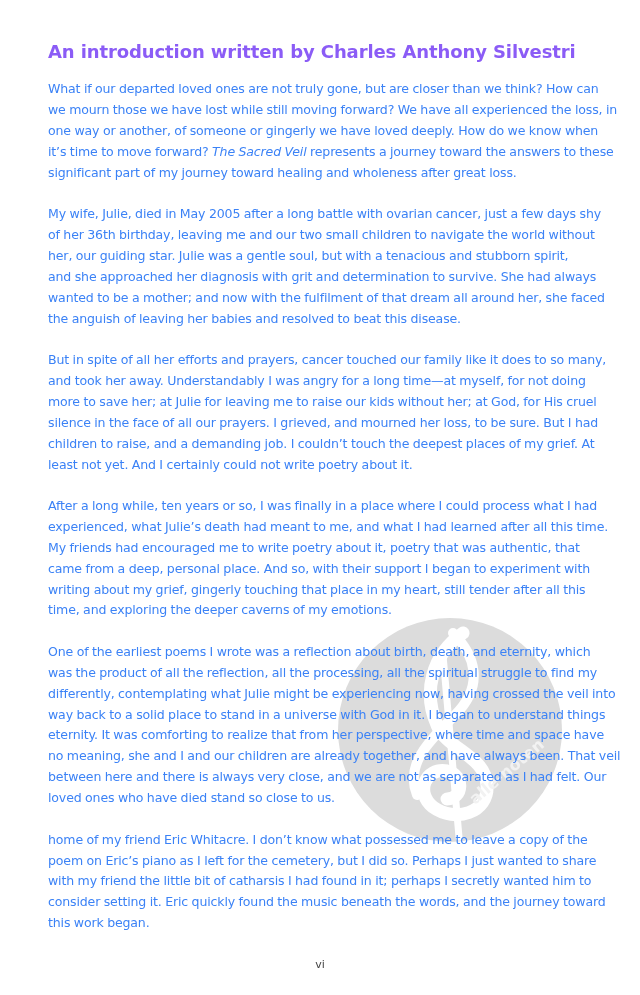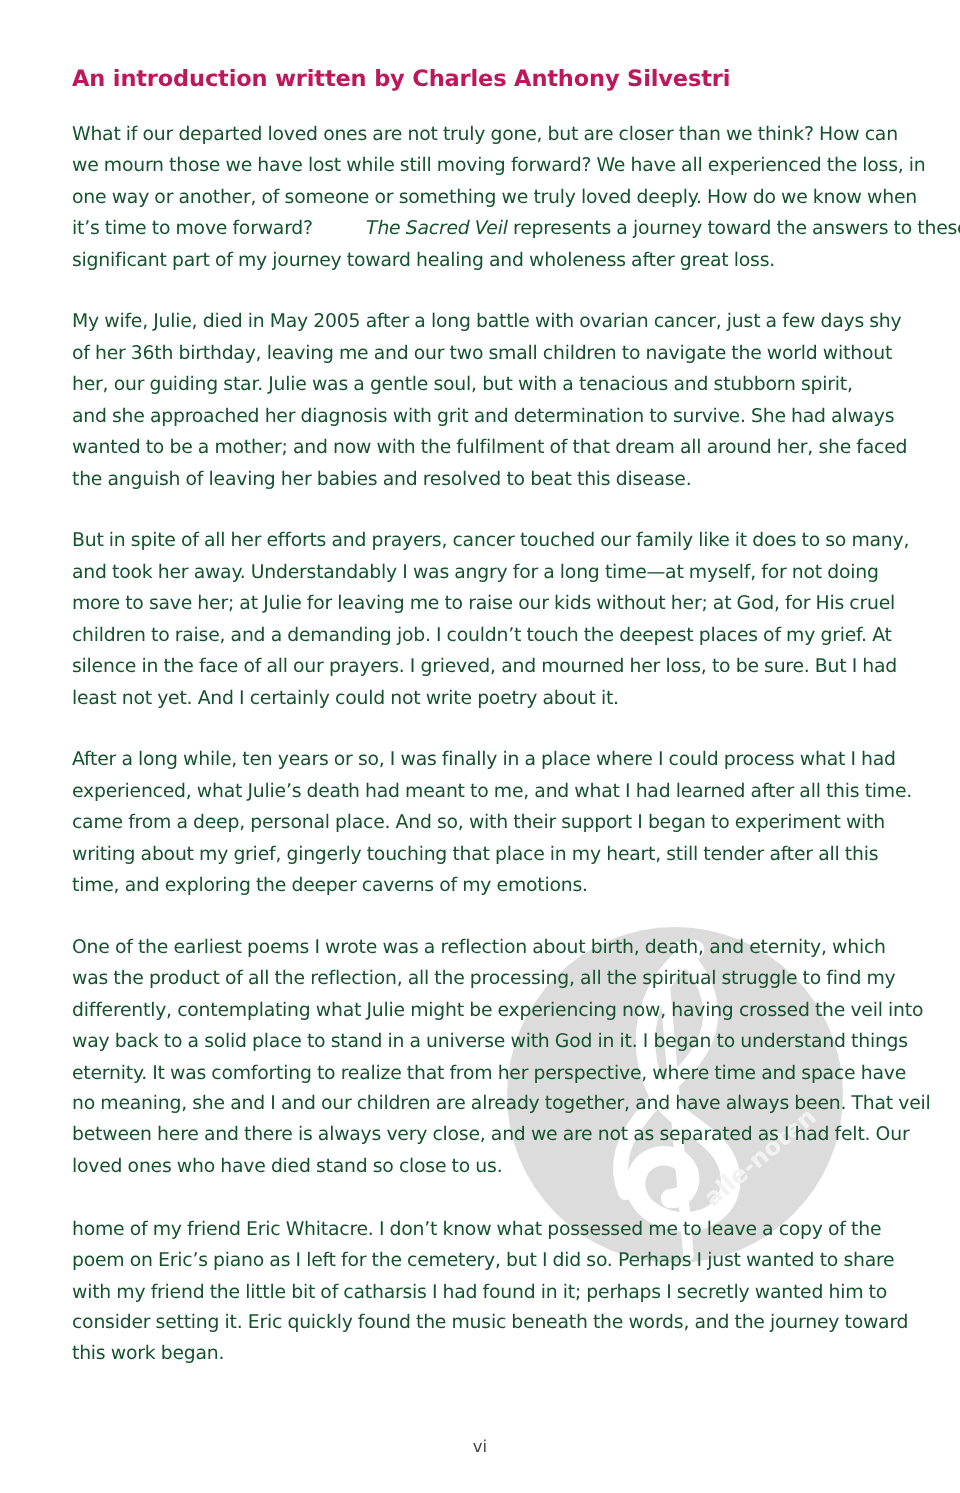--- a/index.html
+++ b/index.html
@@ -17,37 +17,37 @@
     }
     .page {
       position: absolute;
       left: 48px;
       top: 42px;
       width: 560px;
     }
     .heading {
       font-family: "DejaVu Sans", sans-serif;
       font-weight: bold;
-      font-size: 15px;
-      color: #be185d;
+      font-size: 18px;
+      color: #8b5cf6;
       margin: 0 0 17px 0;
       letter-spacing: -0.1px;
       line-height: 20px;
     }
     .para {
       font-size: 12.55px;
       line-height: 20.9px;
       margin: 0 0 20.5px 0;
       letter-spacing: -0.15px;
       word-spacing: -0.3px;
-      color: #14532d;
+      color: #3b82f6;
       position: relative;
       z-index: 2;
     }
-    .para em { font-style: italic; margin-left: 32px; }
+    .para em { font-style: italic; }
     .line { display: block; white-space: nowrap; }
     .page-number {
       position: absolute;
       left: 0;
       width: 640px;
       top: 958px;
       text-align: center;
       font-size: 11px;
       color: #444;
     }
@@ -72,43 +72,44 @@
     <text x="140" y="190" fill="#f2f2f2" font-family="DejaVu Sans, sans-serif" font-size="16" font-weight="bold" transform="rotate(-40 140 190)">alle-noten</text>
   </svg>
 </div>
 
 <div class="page">
   <h1 class="heading">An introduction written by Charles Anthony Silvestri</h1>
   <div id="paras">
       <p class="para">
         <span class="line">What if our departed loved ones are not truly gone, but are closer than we think? How can</span>
         <span class="line">we mourn those we have lost while still moving forward? We have all experienced the loss, in</span>
-        <span class="line">one way or another, of someone or something we truly loved deeply. How do we know when</span>
+        <span class="line">one way or another, of someone or gingerly we have loved deeply. How do we know when</span>
         <span class="line">it’s time to move forward? <em>The Sacred Veil</em> represents a journey toward the answers to these</span>
         <span class="line">significant part of my journey toward healing and wholeness after great loss.</span>
       </p>
       <p class="para">
         <span class="line">My wife, Julie, died in May 2005 after a long battle with ovarian cancer, just a few days shy</span>
         <span class="line">of her 36th birthday, leaving me and our two small children to navigate the world without</span>
         <span class="line">her, our guiding star. Julie was a gentle soul, but with a tenacious and stubborn spirit,</span>
         <span class="line">and she approached her diagnosis with grit and determination to survive. She had always</span>
         <span class="line">wanted to be a mother; and now with the fulfilment of that dream all around her, she faced</span>
         <span class="line">the anguish of leaving her babies and resolved to beat this disease.</span>
       </p>
       <p class="para">
         <span class="line">But in spite of all her efforts and prayers, cancer touched our family like it does to so many,</span>
         <span class="line">and took her away. Understandably I was angry for a long time—at myself, for not doing</span>
         <span class="line">more to save her; at Julie for leaving me to raise our kids without her; at God, for His cruel</span>
+        <span class="line">silence in the face of all our prayers. I grieved, and mourned her loss, to be sure. But I had</span>
         <span class="line">children to raise, and a demanding job. I couldn’t touch the deepest places of my grief. At</span>
-        <span class="line">silence in the face of all our prayers. I grieved, and mourned her loss, to be sure. But I had</span>
         <span class="line">least not yet. And I certainly could not write poetry about it.</span>
       </p>
       <p class="para">
         <span class="line">After a long while, ten years or so, I was finally in a place where I could process what I had</span>
         <span class="line">experienced, what Julie’s death had meant to me, and what I had learned after all this time.</span>
+        <span class="line">My friends had encouraged me to write poetry about it, poetry that was authentic, that</span>
         <span class="line">came from a deep, personal place. And so, with their support I began to experiment with</span>
         <span class="line">writing about my grief, gingerly touching that place in my heart, still tender after all this</span>
         <span class="line">time, and exploring the deeper caverns of my emotions.</span>
       </p>
       <p class="para">
         <span class="line">One of the earliest poems I wrote was a reflection about birth, death, and eternity, which</span>
         <span class="line">was the product of all the reflection, all the processing, all the spiritual struggle to find my</span>
         <span class="line">differently, contemplating what Julie might be experiencing now, having crossed the veil into</span>
         <span class="line">way back to a solid place to stand in a universe with God in it. I began to understand things</span>
         <span class="line">eternity. It was comforting to realize that from her perspective, where time and space have</span>

